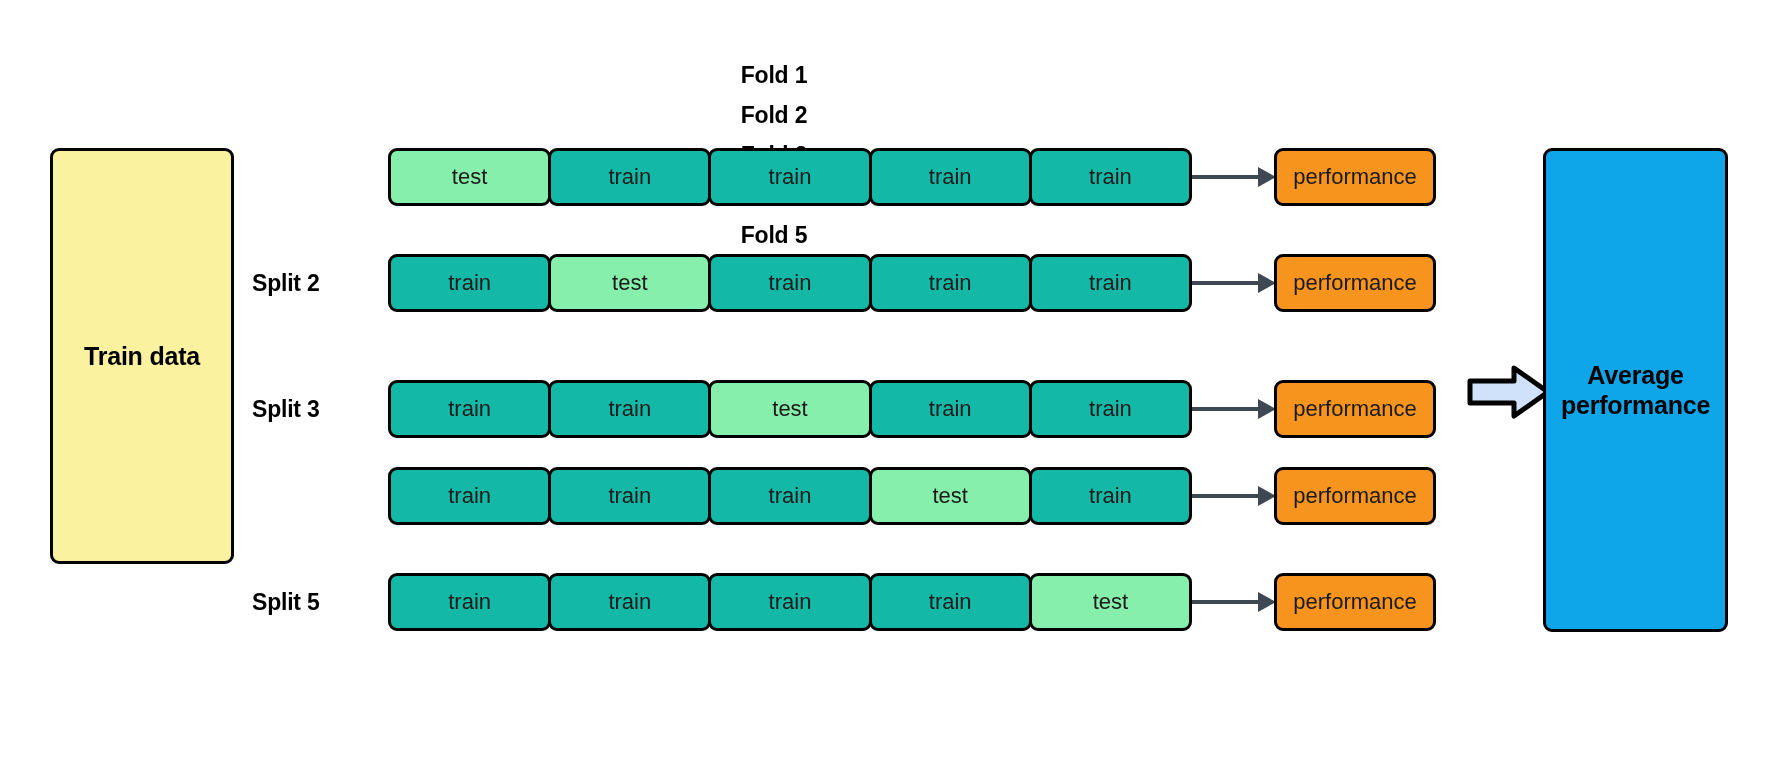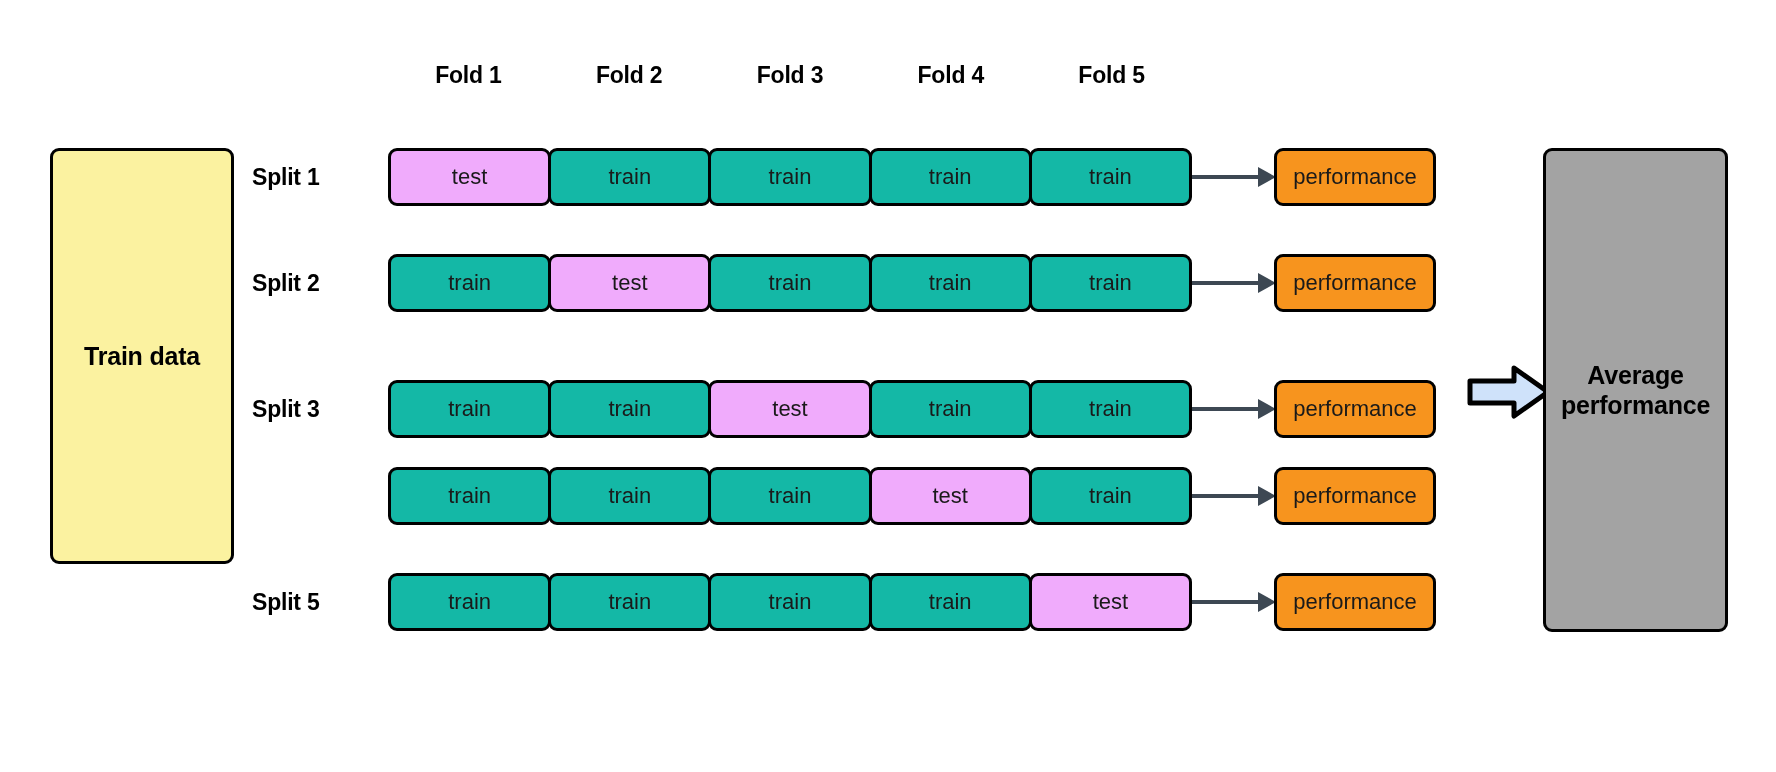--- a/index.html
+++ b/index.html
@@ -41,25 +41,26 @@
   }
   .train-data-box .label {
     font-size: 25px;
     font-weight: bold;
     letter-spacing: -0.2px;
   }
 
   
   .fold-headers {
     position: absolute;
-    left: 388px;
+    left: 372px;
     top: 55px;
     width: 804px;
     height: 40px;
     display: flex;
+    flex-direction: column;
   }
   .fold-header {
     flex: 1 1 0;
     text-align: center;
     font-size: 23px;
     font-weight: bold;
     line-height: 40px;
     letter-spacing: -0.2px;
   }
 
@@ -105,21 +106,21 @@
     margin-left: -3px;
     display: flex;
     align-items: center;
     justify-content: center;
     font-size: 22px;
     color: #1a1a1a;
     position: relative;
   }
   .fold-cell:first-child { margin-left: 0; }
   .fold-cell.train { background: #14b8a6; }
-  .fold-cell.test  { background: #f0abfc; z-index: 2; }
+  .fold-cell.test  { background: #86efac; z-index: 2; }
 
   
   .connector {
     position: absolute;
     left: 1192px;
     top: 0;
     width: 84px;
     height: 58px;
   }
   .connector svg { display: block; }
@@ -152,21 +153,21 @@
   }
   .block-arrow svg { display: block; }
 
   
   .avg-box {
     position: absolute;
     left: 1543px;
     top: 148px;
     width: 185px;
     height: 484px;
-    background: #a3a3a3;
+    background: #0ea5e9;
     border: 3px solid #000000;
     border-radius: 9px;
     box-sizing: border-box;
     display: flex;
     align-items: center;
     justify-content: center;
     text-align: center;
   }
   .avg-box .label {
     font-size: 25px;
@@ -186,21 +187,20 @@
 
   <div class="fold-headers">
     <div class="fold-header">Fold 1</div>
     <div class="fold-header">Fold 2</div>
     <div class="fold-header">Fold 3</div>
     <div class="fold-header">Fold 4</div>
     <div class="fold-header">Fold 5</div>
   </div>
 
   <div class="split-row r0">
-    <div class="split-label">Split 1</div>
     <div class="folds-strip">
       <div class="fold-cell test">test</div>
       <div class="fold-cell train">train</div>
       <div class="fold-cell train">train</div>
       <div class="fold-cell train">train</div>
       <div class="fold-cell train">train</div>
     </div>
     <div class="connector">
       <svg width="84" height="58" viewBox="0 0 84 58">
         <line x1="0" y1="29" x2="68" y2="29" stroke="#3D4853" stroke-width="4"></line>

